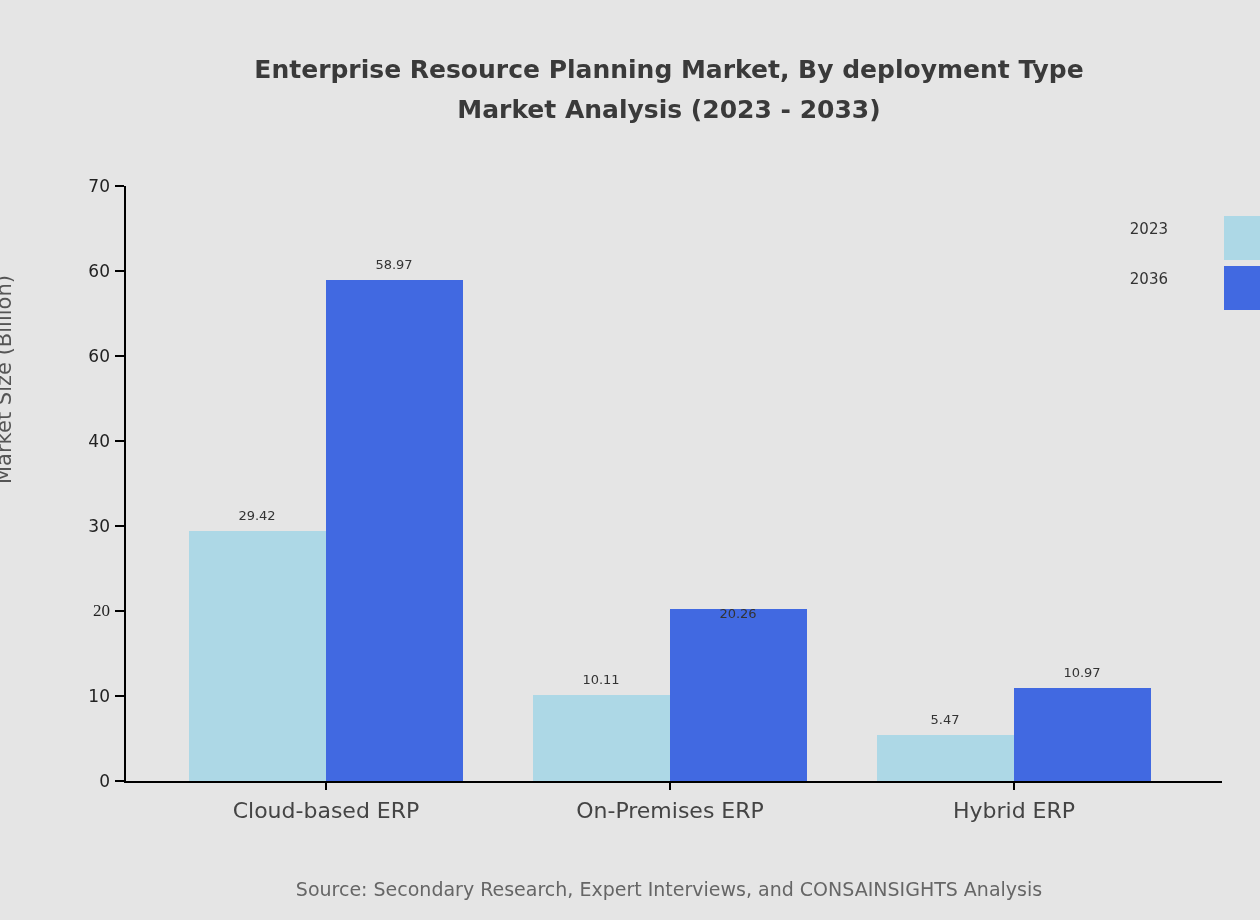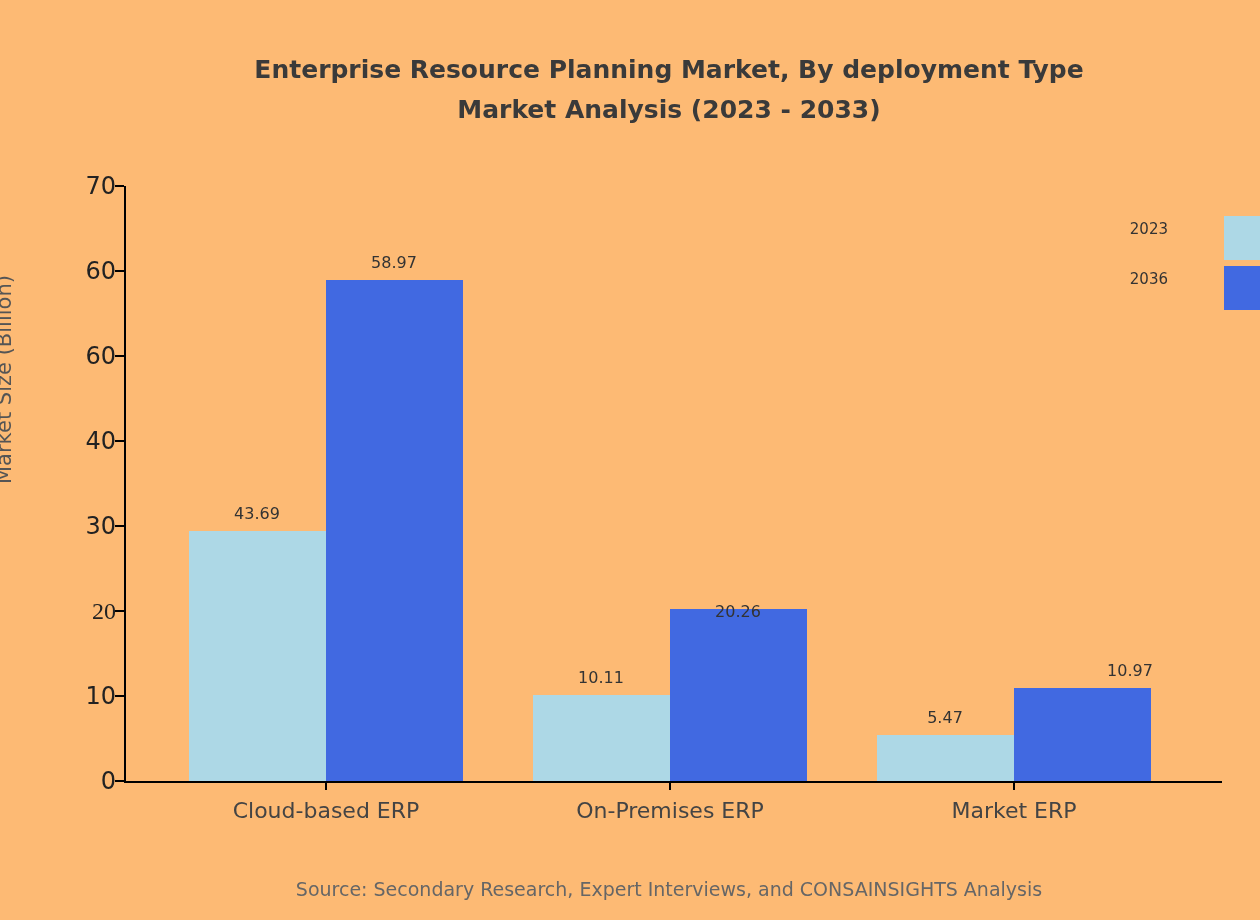--- a/index.html
+++ b/index.html
@@ -12,21 +12,21 @@
     height: 920px;
     font-family: "DejaVu Sans", sans-serif;
     overflow: hidden;
     position: relative;
   }
   #figure {
     position: absolute;
     left: 0; top: 0;
     width: 1260px;
     height: 920px;
-    background: #fdba74;
+    background: #e5e5e5;
   }
 
   
   .title-block {
     position: absolute;
     left: 0;
     top: 50px;
     width: 1338px;   
     text-align: center;
     color: #3a3a3a;
@@ -66,23 +66,23 @@
   .ytick {
     position: absolute;
     right: 100%;
     width: 9px;
     height: 2.2px;
     background: #000000;
   }
   .ytick-label {
     position: absolute;
     right: 100%;
-    margin-right: 8px;
+    margin-right: 14px;
     transform: translateY(-50%);
-    font-size: 24px;
+    font-size: 17px;
     color: #222222;
     white-space: nowrap;
   }
   .xtick {
     position: absolute;
     top: 595px;
     width: 2.2px;
     height: 9px;
     background: #000000;
   }
@@ -95,21 +95,21 @@
     white-space: nowrap;
   }
 
   .bar {
     position: absolute;
     bottom: 0;
   }
   .bar-label {
     position: absolute;
     transform: translate(-50%, -100%);
-    font-size: 16px;
+    font-size: 13px;
     color: #333333;
     white-space: nowrap;
   }
 
   
   .ylabel {
     position: absolute;
     left: -8px;
     top: 484px;
     transform-origin: left top;
@@ -197,39 +197,39 @@
 
     <div class="ytick" style="top:-1.2px;"></div>
     <div class="ytick-label" style="top:0px;">70</div>
 
     <div class="xtick" style="left:201px;"></div>
     <div class="xtick" style="left:545px;"></div>
     <div class="xtick" style="left:889px;"></div>
 
     <div class="xtick-label" style="left:546px;">On-Premises ERP</div>
     <div class="xtick-label" style="left:202px;">Cloud-based ERP</div>
-    <div class="xtick-label" style="left:890px;">Market ERP</div>
+    <div class="xtick-label" style="left:890px;">Hybrid ERP</div>
 
     <div class="bar" style="left:65px; width:137px; height:250.1px; background:#ADD8E6;"></div>
-    <div class="bar-label" style="left:133px; top:336.9px;">43.69</div>
+    <div class="bar-label" style="left:133px; top:336.9px;">29.42</div>
 
     <div class="bar" style="left:202px; width:137px; height:501.2px; background:#4169E1;"></div>
     <div class="bar-label" style="left:270px; top:85.8px;">58.97</div>
 
     <div class="bar" style="left:409px; width:137px; height:85.9px; background:#ADD8E6;"></div>
     <div class="bar-label" style="left:477px; top:501.1px;">10.11</div>
 
     <div class="bar" style="left:546px; width:137px; height:172.2px; background:#4169E1;"></div>
     <div class="bar-label" style="left:614px; top:414.8px;margin-top:20px;">20.26</div>
 
     <div class="bar" style="left:753px; width:137px; height:46.5px; background:#ADD8E6;"></div>
     <div class="bar-label" style="left:821px; top:540.5px;">5.47</div>
 
     <div class="bar" style="left:890px; width:137px; height:93.2px; background:#4169E1;"></div>
-    <div class="bar-label" style="left:958px; top:493.8px;margin-left:48px;">10.97</div>
+    <div class="bar-label" style="left:958px; top:493.8px;">10.97</div>
   </div>
 
   <div class="legend">
     <div class="legend-row">
       <span class="legend-label">2023</span>
       <span class="legend-swatch" style="background:#ADD8E6;"></span>
     </div>
     <div class="legend-row">
       <span class="legend-label">2036</span>
       <span class="legend-swatch" style="background:#4169E1;"></span>

